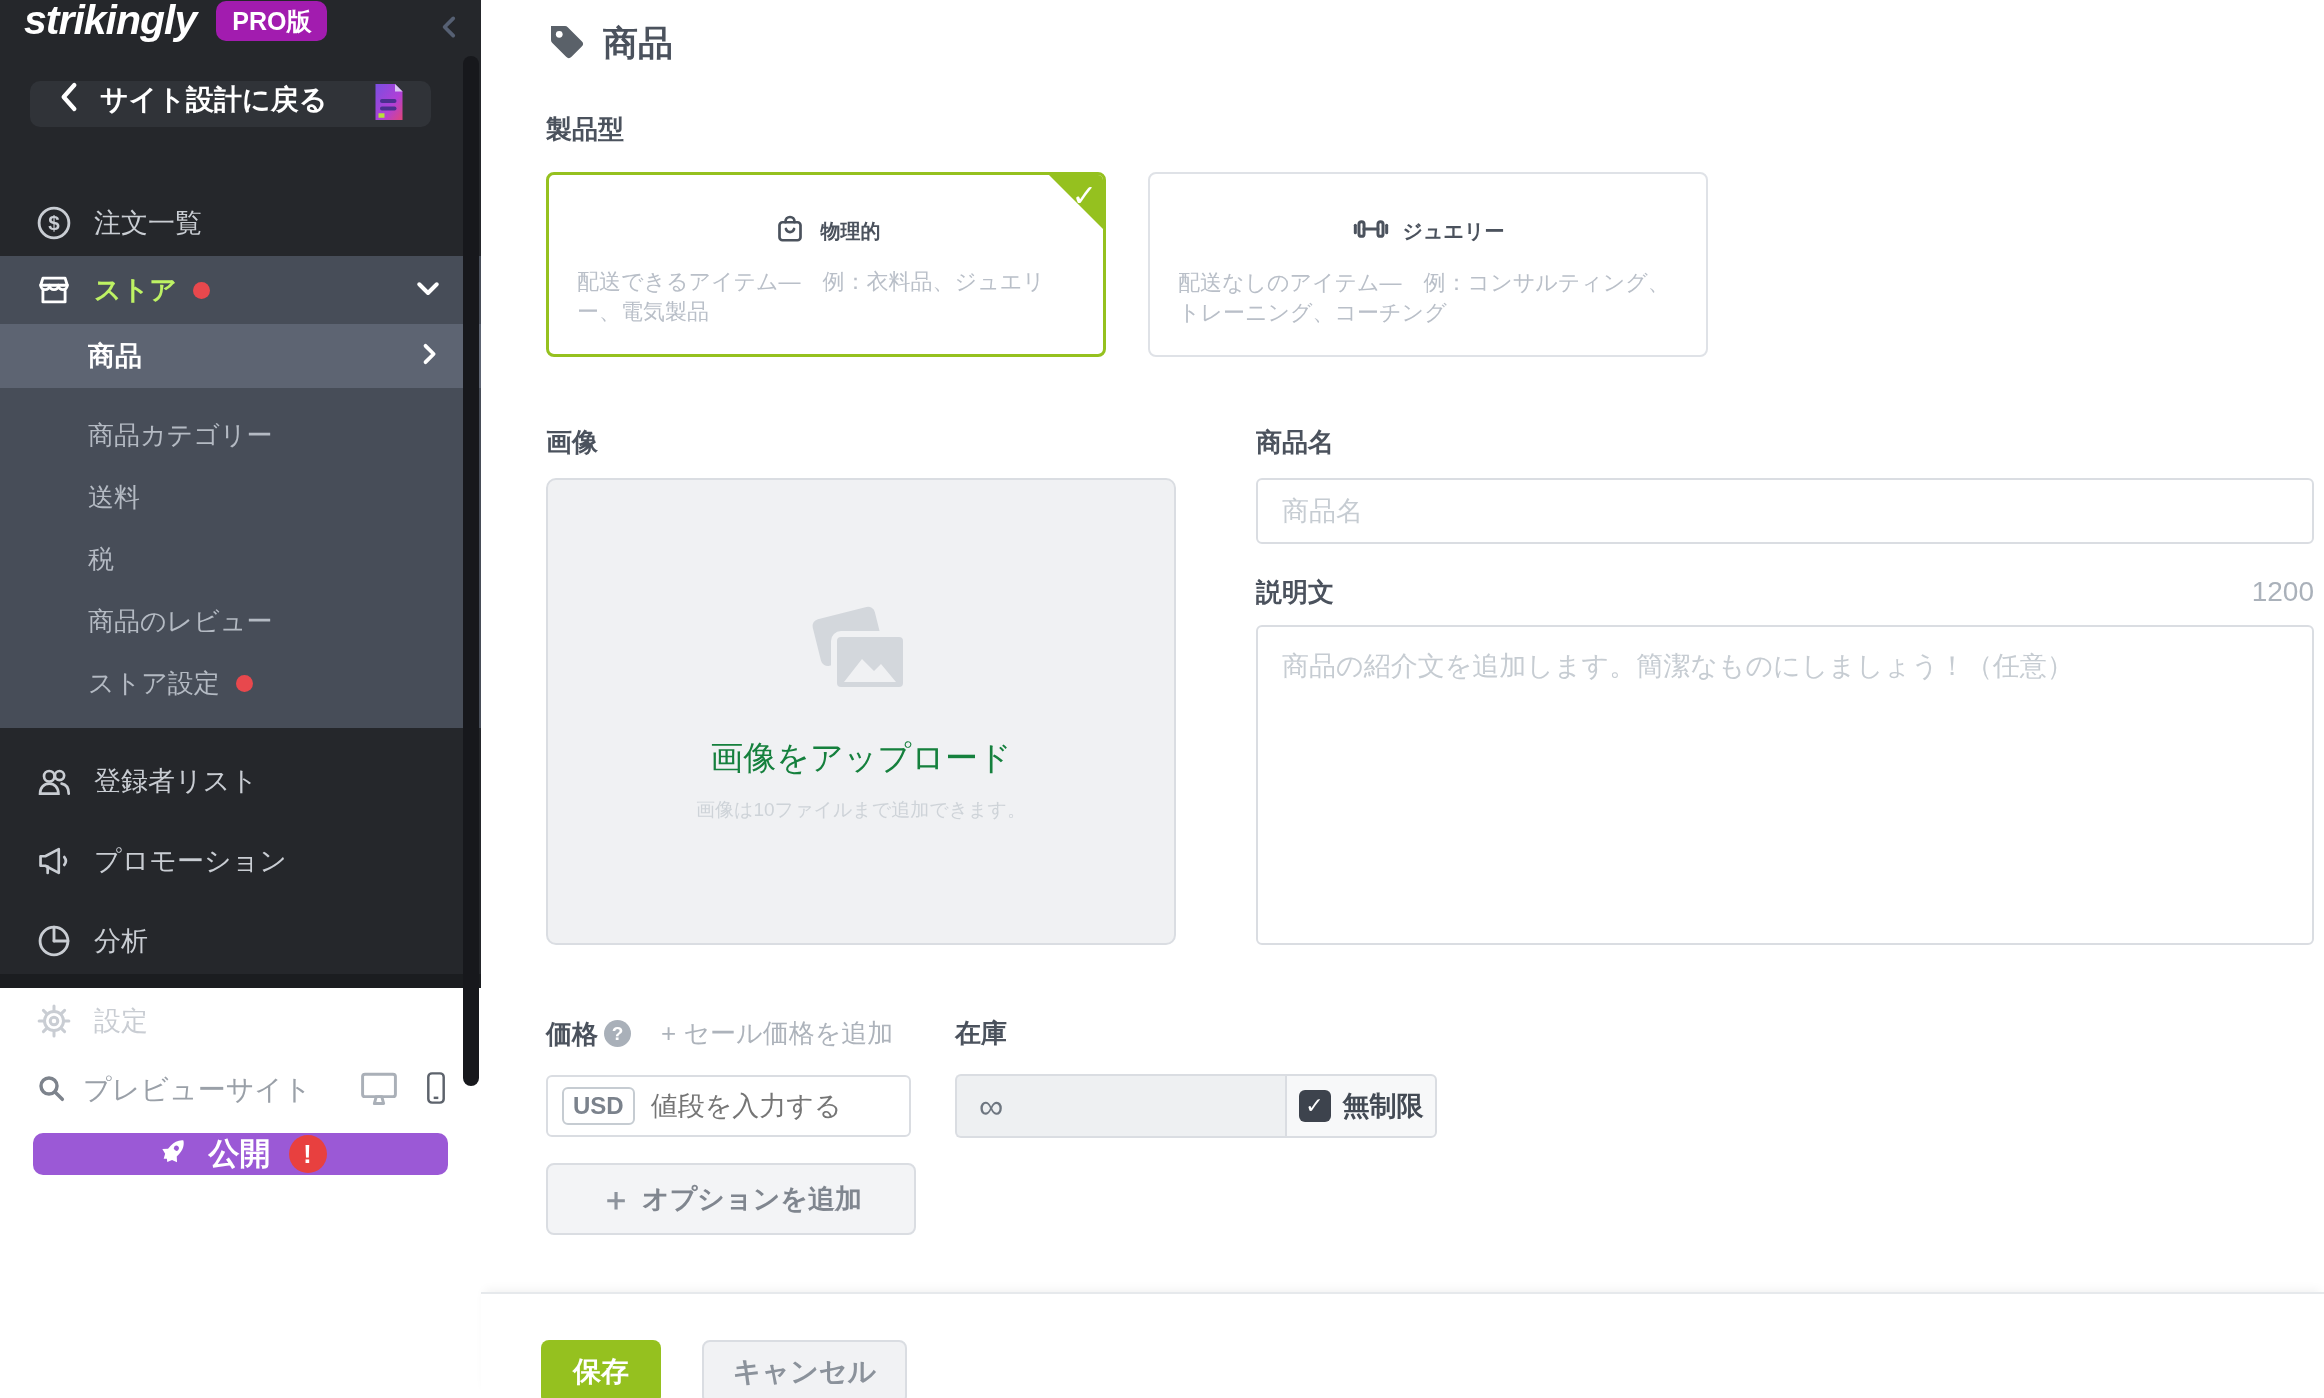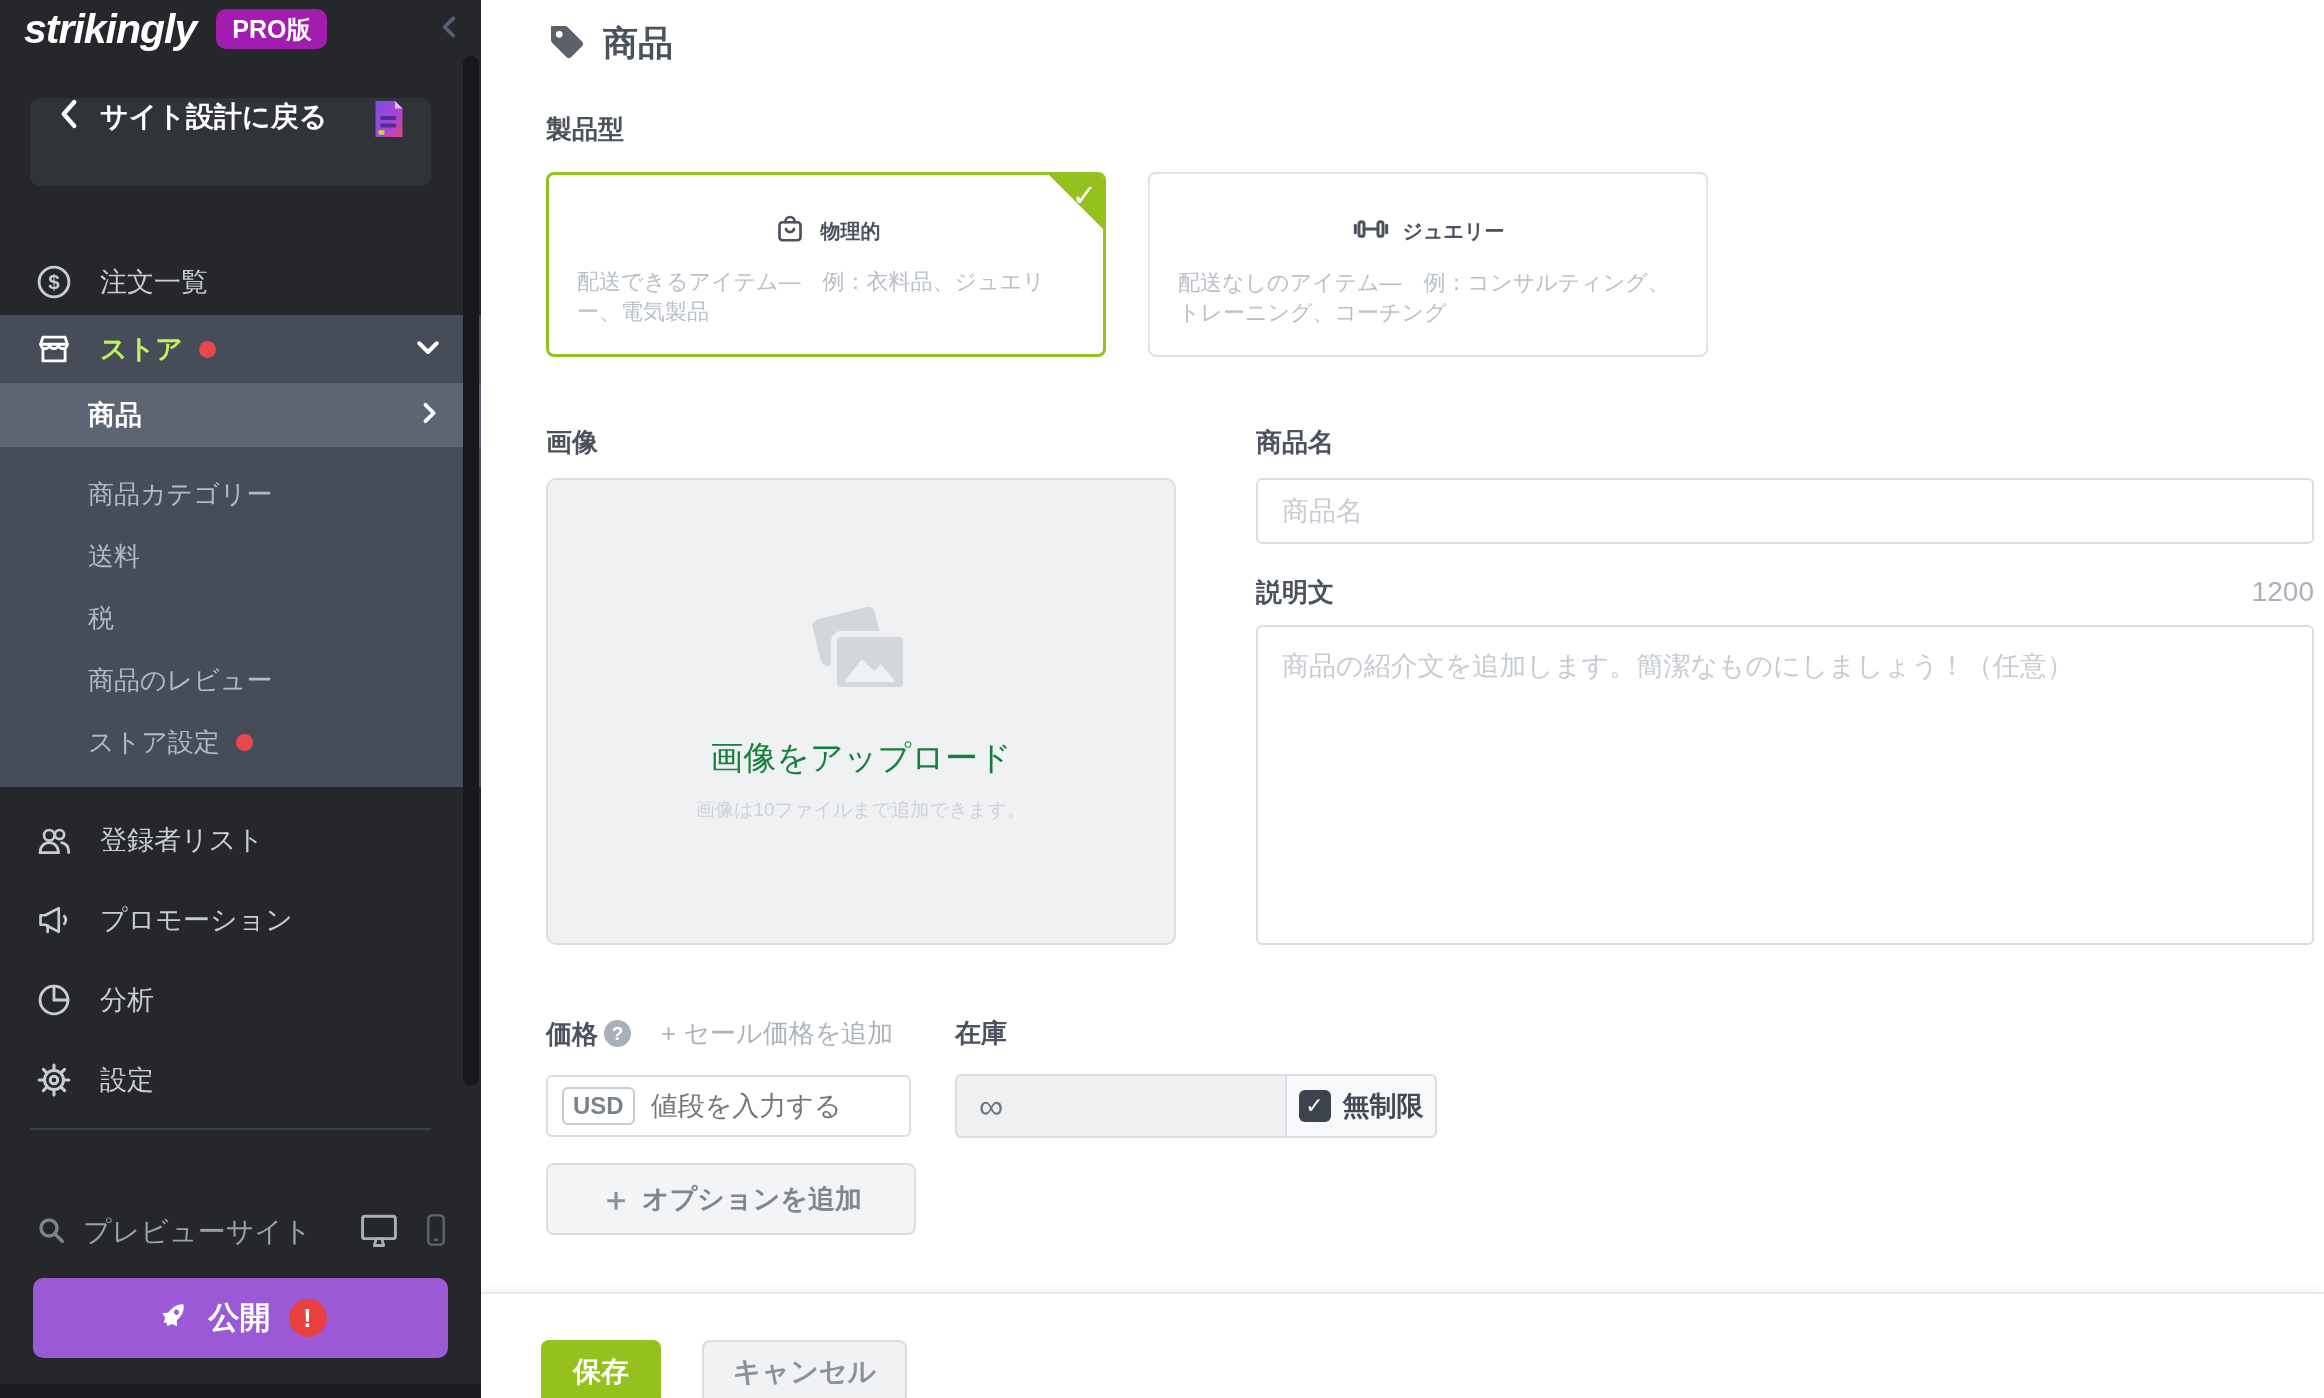--- a/index.html
+++ b/index.html
@@ -4,21 +4,21 @@
 <style>
   * { margin:0; padding:0; box-sizing:border-box; }
   html,body { width:2324px; height:1398px; overflow:hidden; }
   body {
     font-family:"Liberation Sans","DejaVu Sans",sans-serif;
     display:flex; background:#ffffff;
   }
 
   
   .sidebar {
-    width:481px; height:1398px; background:#25272b; position:relative;
+    width:481px; height:988px; background:#25272b; position:relative;
     display:flex; flex-direction:column; flex:none; color:#c9cdd3;
   }
   .sb-scrollbar {
     position:absolute; right:2px; top:56px; width:16px; height:1030px;
     background:#17181c; border-radius:9px; z-index:5;
   }
   .sb-header { height:58px; display:flex; align-items:center; padding:0 24px; position:relative; }
   .logo {
     color:#ffffff; font-size:41px; font-weight:bold; font-style:italic;
     letter-spacing:-1px; line-height:1;
@@ -34,21 +34,21 @@
     display:flex; align-items:flex-start; padding:0 24px 0 28px; cursor:pointer;
   }
   .back-btn .chev { flex:none; margin-right:20px; }
   .back-label { color:#ffffff; font-size:28px; font-weight:bold; flex:1; }
 
   .nav { margin-top:62px; display:flex; flex-direction:column; }
   .nav-row {
     height:67px; display:flex; align-items:center; padding:0 35px; cursor:pointer; position:relative;
   }
   .nav-row .nicon { width:38px; height:38px; flex:none; display:flex; align-items:center; justify-content:center; }
-  .nav-label { margin-left:27px; font-size:27px; color:#c9cdd3; }
+  .nav-label { margin-left:21px; font-size:27px; color:#c9cdd3; }
   .store-group { background:#474d58; }
   .store-row { height:68px; }
   .store-row .nav-label { color:#bef264; font-weight:bold; }
   .row-chevron { position:absolute; right:38px; top:50%; transform:translateY(-50%); }
   .alert-dot { width:17px; height:17px; border-radius:50%; background:#e8484d; margin-left:16px; flex:none; }
 
   .active-row { height:64px; background:#5d6472; display:flex; align-items:center; padding:0 35px 0 88px; position:relative; cursor:pointer; }
   .active-row .nav-label { margin-left:0; color:#ffffff; font-weight:bold; }
 
   .sub-list { padding:16px 0 14px 0; display:flex; flex-direction:column; }

